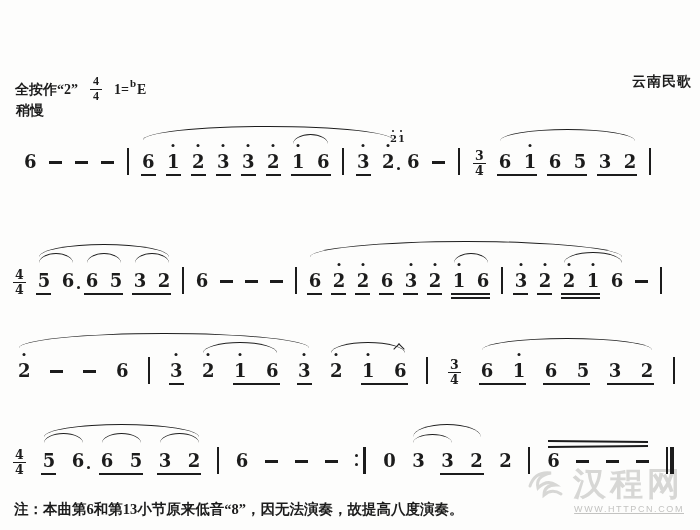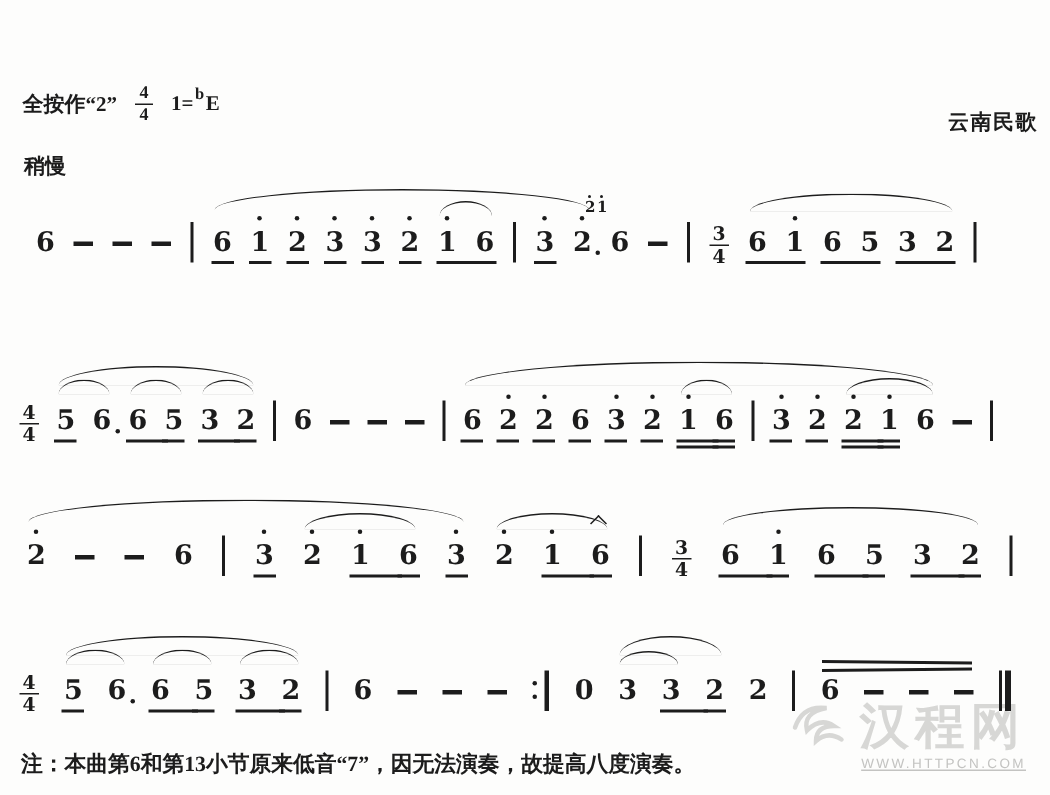--- a/index.html
+++ b/index.html
@@ -1,21 +1,21 @@
 <!DOCTYPE html>
 <html><head>
 <meta charset="utf-8">
 <style>
   html,body{margin:0;padding:0;width:700px;height:530px;}
   .sheet{position:relative;width:700px;height:530px;background:#fdfdfc;overflow:hidden;
          font-family:"Liberation Serif","DejaVu Serif",serif;color:#1c1c1c;}
   
   .title{position:absolute;left:0;right:0;top:10px;text-align:center;font-size:23px;
          font-weight:700;letter-spacing:1px;margin:0;}
-  .hdr-left{position:absolute;left:15px;top:56px;display:flex;align-items:center;
+  .hdr-left{position:absolute;left:15px;top:76px;display:flex;align-items:center;
             font-size:14px;font-weight:700;text-align:center;}
   .frac{display:inline-flex;flex-direction:column;align-items:center;font-size:12px;
         font-weight:700;line-height:1.15;margin:0 12px;position:relative;top:-1px;}
   .frac .fn{border-bottom:1.5px solid #1c1c1c;padding:0 3px;}
   .keysig{display:inline-flex;align-items:flex-start;font-size:14px;font-weight:700;}
   .flat{font-size:11px;font-weight:700;position:relative;top:-5px;margin:0 1px;}
   .tempo{position:absolute;left:16px;top:102px;font-size:14px;font-weight:700;}
   .source{position:absolute;right:8px;top:73px;font-size:14px;font-weight:700;letter-spacing:1px;}
   
   .score{position:absolute;inset:0;z-index:2;}
@@ -274,21 +274,21 @@
         <div class="arc" style="height: 12px; top: 8px; left: 31px; width: 155px;"></div>
         <div class="arc" style="height: 8px; top: 18px; left: 400px; width: 39px;"></div>
         <div class="arc" style="height: 12px; top: 8px; left: 400px; width: 68px;"></div>
         <div class="hairpin" style="top: 24px; left: 535px; width: 100px;">
           <i class="h1"></i>
           <i class="h2"></i>
         </div>
       </div>
   </div>
 
-  <div class="footnote">注：本曲第6和第13小节原来低音“7”，因无法演奏，故提高八度演奏。</div>
+  <div class="footnote">注：本曲第6和第13小节原来低音“8”，因无法演奏，故提高八度演奏。</div>
 
   <div class="wm">
     <div class="wm-row">
       <span>
         <svg width="44" height="38" viewBox="0 0 44 38">
           <path d="M5 22 q5 -15 21 -13 q-16 3 -13 15 q9 -9 18 -3 q-12 0 -12 10 q8 -7 17 -1" fill="none" stroke="#d7d7d5" stroke-width="3" stroke-linecap="round"></path>
         </svg>
       </span>
       <span class="wm-name">汉程网</span>
     </div>

